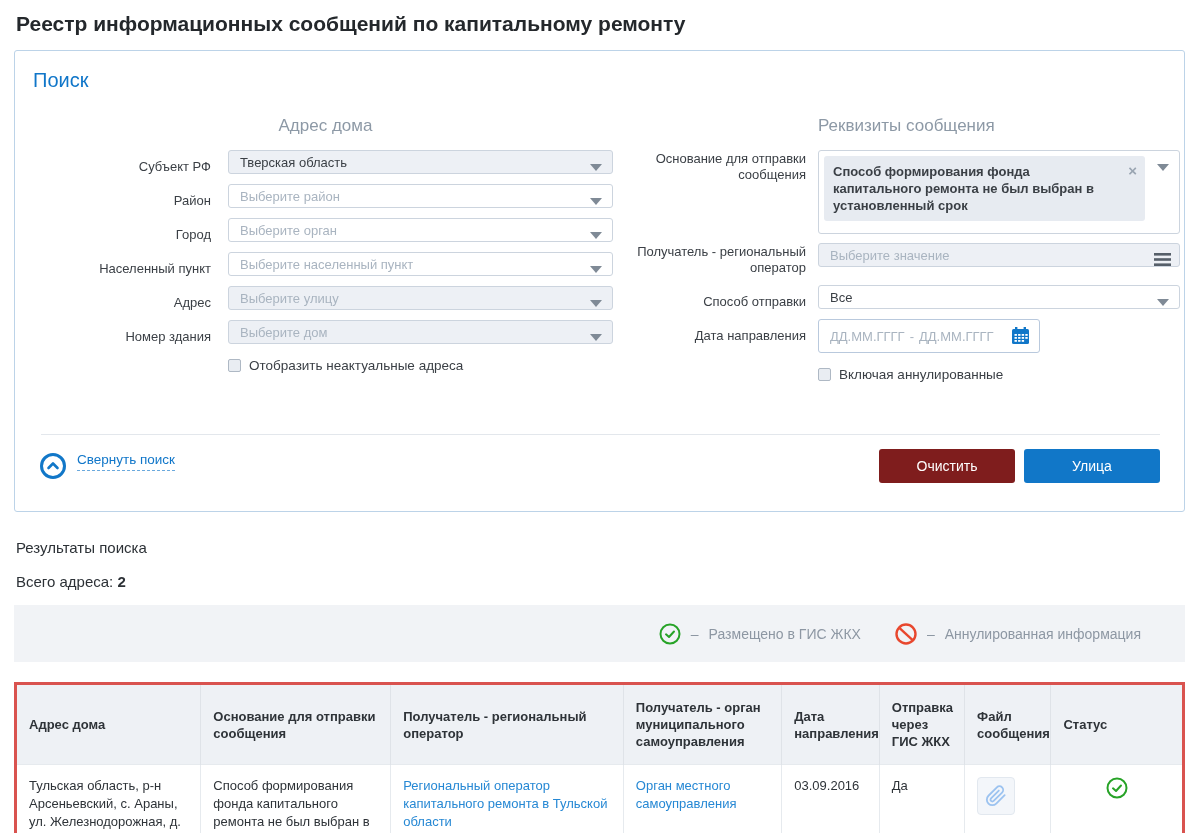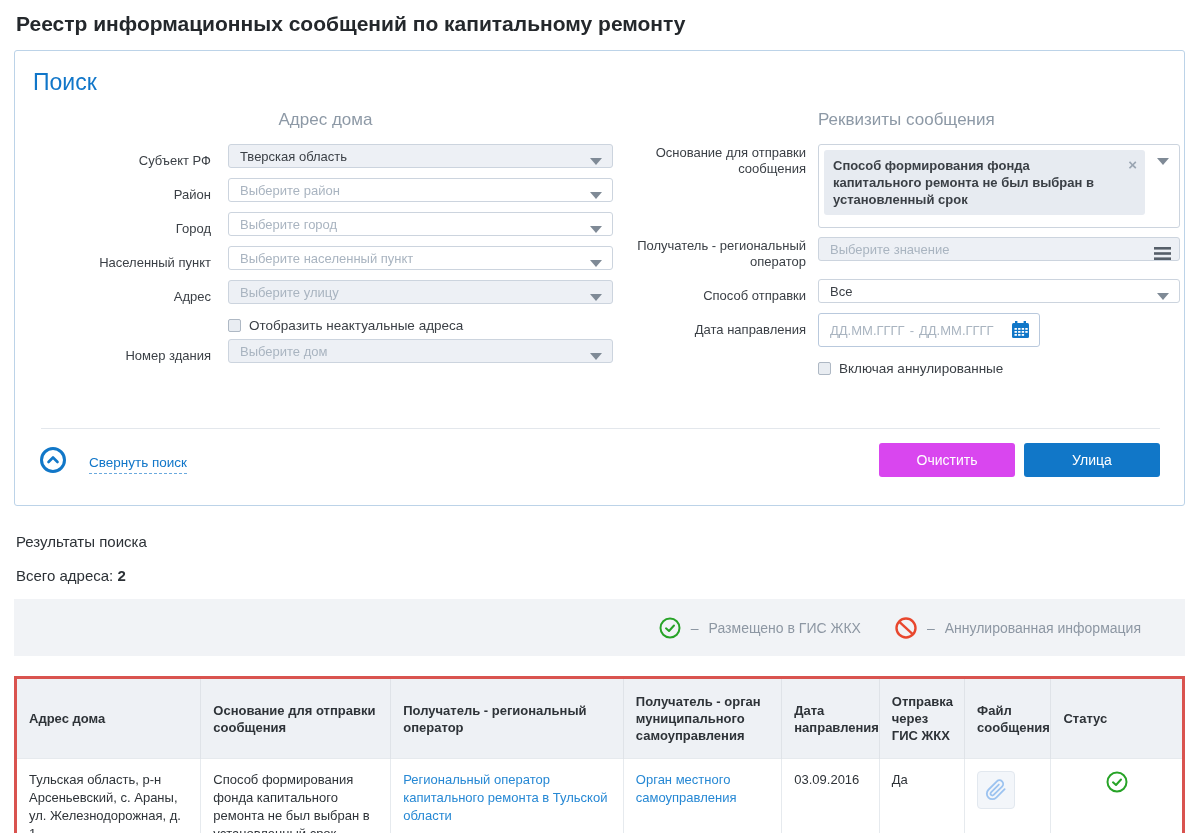--- a/index.html
+++ b/index.html
@@ -4,21 +4,21 @@
 <style>
   * { margin:0; padding:0; box-sizing:border-box; }
   html,body { background:#fff; }
   body { font-family:"Liberation Sans", sans-serif; color:#3a3f45; }
   .page { width:1199px; min-height:833px; background:#fff; padding:10px 0 0 0; }
 
   .page-title { font-size:21px; font-weight:700; color:#24282c; padding:2px 16px 14px 16px; }
 
   
   .search-panel { margin:0 14px; border:1px solid #bcd3e8; border-radius:3px; background:#fff; padding:16px 24px 10px 18px; }
-  .search-title { color:#1076c9; font-size:23px; font-weight:400; margin:2px 0 14px 0; }
+  .search-title { color:#1076c9; font-size:20px; font-weight:400; margin:2px 0 24px 0; }
 
   .form-cols { display:flex; }
   .form-col-left { width:580px; }
   .form-col-right { width:565px; margin-left:18px; }
 
   .col-heading { color:#8d99a6; font-size:17px; margin-bottom:14px; }
   .col-heading.center { text-align:center; width:585px; }
   .col-heading.right-col { padding-left:187px; }
 
   .frow { display:grid; grid-template-columns:178px 385px; column-gap:17px; margin-bottom:9px; align-items:start; }
@@ -43,25 +43,25 @@
   .cal { position:absolute; right:9px; top:7px; }
 
   .cbrow { margin:13px 0 6px 0; }
   .cbrow.in-right { margin-top:14px; }
   .cbrow .inner { grid-column:2; display:flex; align-items:center; gap:8px; }
   .checkbox { width:13px; height:13px; border:1px solid #aeb8c4; border-radius:2px; background:#e9edf2; flex:0 0 auto; cursor:pointer; }
   .cblabel { font-size:13.5px; color:#3a3f45; }
 
   .panel-divider { border:none; border-top:1px solid #e3e7ec; margin:46px 0 0 8px; }
   .panel-footer { display:flex; align-items:center; justify-content:space-between; padding:14px 0 18px 6px; }
-  .collapse-link { display:flex; align-items:flex-end; gap:22px; cursor:pointer; }
+  .collapse-link { display:flex; align-items:flex-start; gap:10px; cursor:pointer; }
   .collapse-text { color:#1076c9; font-size:13.5px; border-bottom:1px dashed #6aa9dd; padding-bottom:3px; }
   .footer-buttons { display:flex; gap:9px; }
   .btn { min-width:136px; height:34px; border:none; border-radius:3px; font-size:14px; font-family:"Liberation Sans",sans-serif; cursor:pointer; }
-  .btn-gray { background:#d946ef; color:#fff; }
+  .btn-gray { background:#7f1d1d; color:#fff; }
   .btn-blue { background:#1177c8; color:#fff; }
 
   
   .results-title { font-size:15px; color:#2c3136; padding:27px 16px 0 16px; }
   .results-total { font-size:15px; color:#2c3136; padding:17px 16px 0 16px; }
   .results-total b { font-weight:700; }
 
   .legend-bar { margin:15px 14px 0 14px; background:#f1f3f6; height:57px; display:flex; align-items:center; justify-content:flex-end; padding-right:44px; gap:34px; }
   .legend-item { display:flex; align-items:center; gap:10px; color:#8d97a3; font-size:14px; }
 
@@ -104,54 +104,54 @@
           <div class="flabel">Район</div>
           <div class="select">
             <span class="ph">Выберите район</span>
             <span class="caret"></span>
           </div>
         </div>
 
         <div class="frow">
           <div class="flabel">Город</div>
           <div class="select">
-            <span class="ph">Выберите город</span>
+            <span class="ph">Выберите орган</span>
             <span class="caret"></span>
           </div>
         </div>
 
         <div class="frow">
           <div class="flabel">Населенный пункт</div>
           <div class="select">
             <span class="ph">Выберите населенный пункт</span>
             <span class="caret"></span>
           </div>
         </div>
 
         <div class="frow">
           <div class="flabel">Адрес</div>
           <div class="select filled">
             <span class="ph">Выберите улицу</span>
+            <span class="caret"></span>
+          </div>
+        </div>
+
+        <div class="frow">
+          <div class="flabel">Номер здания</div>
+          <div class="select filled">
+            <span class="ph">Выберите дом</span>
             <span class="caret"></span>
           </div>
         </div>
 
         <div class="frow cbrow">
           <div></div>
           <div class="inner" style="display:flex;align-items:center;gap:8px;">
             <span class="checkbox"></span>
             <span class="cblabel">Отобразить неактуальные адреса</span>
-          </div>
-        </div>
-
-        <div class="frow">
-          <div class="flabel">Номер здания</div>
-          <div class="select filled">
-            <span class="ph">Выберите дом</span>
-            <span class="caret"></span>
           </div>
         </div>
       </div>
 
       <div class="form-col-right">
         <div class="col-heading right-col">Реквизиты сообщения</div>
 
         <div class="frow-r">
           <div class="flabel twoline">Основание для отправки сообщения</div>
           <div class="multiselect">

